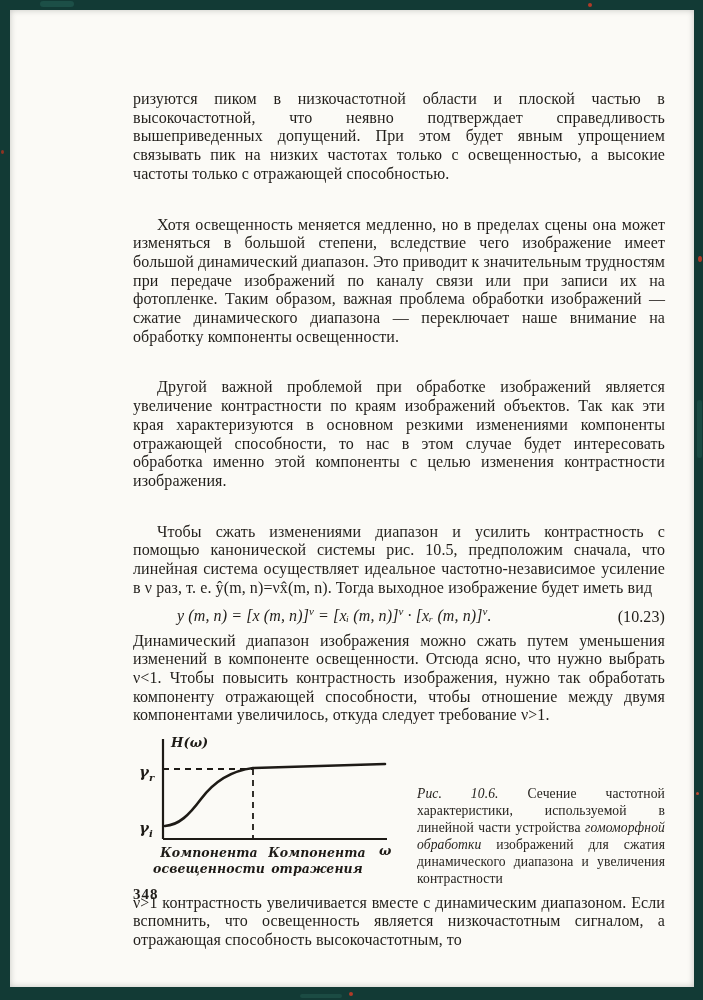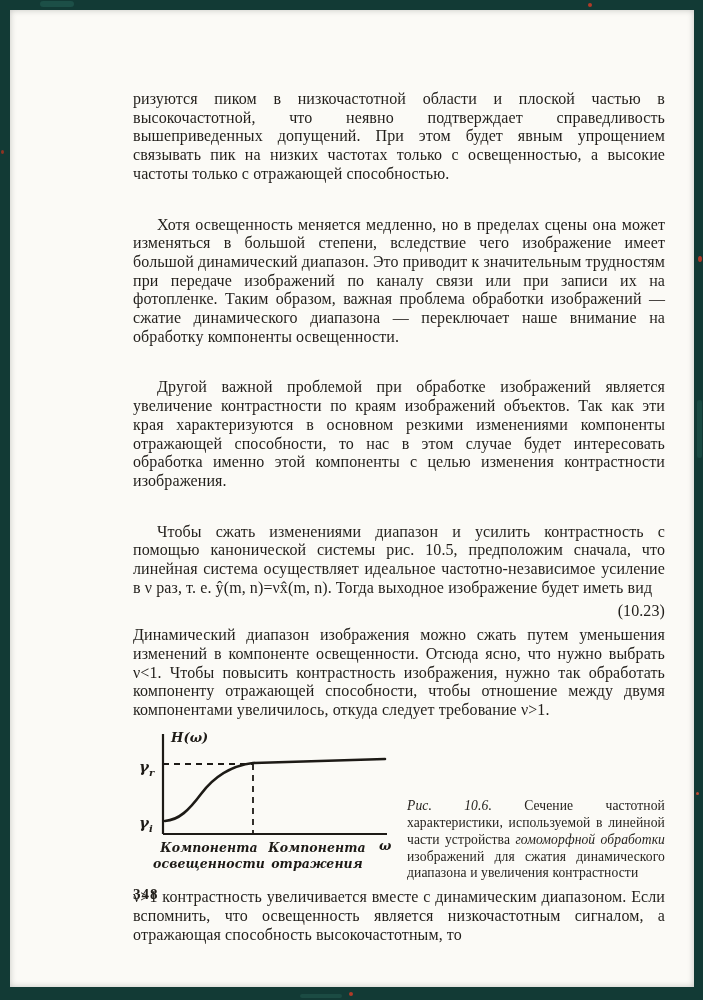--- a/index.html
+++ b/index.html
@@ -9,21 +9,21 @@
         box-shadow:inset 0 0 6px rgba(30,40,35,.25);}
   .text-block{position:absolute;left:123px;top:80px;width:532px;color:#211e1a;
         font-size:16px;line-height:18.7px;text-align:justify;letter-spacing:.1px;}
   .text-block p{margin:0;}
   .text-block p.ind{text-indent:24px;margin-top:32px;}
   .equation{display:flex;align-items:baseline;margin:5px 0 5px 44px;font-style:italic;}
   .equation .eq-number{margin-left:auto;font-style:normal;padding-left:28px;}
   .equation sup{font-size:11px;}
   .fig-row{display:flex;align-items:flex-end;margin-top:8px;}
   .fig-draw{width:268px;flex:0 0 268px;}
-  .fig-caption{width:258px;margin-left:6px;margin-top:46px;font-size:13.6px;
+  .fig-caption{width:258px;margin-left:16px;margin-top:46px;font-size:13.6px;
         line-height:16.9px;text-align:justify;color:#26231f;}
   .fig-caption .it{font-style:italic;}
   .pagenum{position:absolute;left:123px;top:876px;font-size:15px;font-weight:bold;
         letter-spacing:1px;color:#211e1a;}
   svg text{font-family:"DejaVu Serif","Liberation Serif",serif;font-style:italic;
         font-weight:bold;fill:#1d1a16;}
   
   .speck{position:absolute;border-radius:50%;}
   .s1{left:588px;top:3px;width:4px;height:4px;background:#b23a28;}
   .s2{left:698px;top:256px;width:4px;height:6px;background:#b23a28;}
@@ -40,20 +40,21 @@
 <div class="scan">
   <div class="page">
     <div class="text-block">
 
       <p>ризуются пиком в низкочастотной области и плоской частью в высокочастотной, что неявно подтверждает справедливость вышеприведенных допущений. При этом будет явным упрощением связывать пик на низких частотах только с освещенностью, а высокие частоты только с отражающей способностью.</p>
       <p class="ind">Хотя освещенность меняется медленно, но в пределах сцены она может изменяться в большой степени, вследствие чего изображение имеет большой динамический диапазон. Это приводит к значительным трудностям при передаче изображений по каналу связи или при записи их на фотопленке. Таким образом, важная проблема обработки изображений — сжатие динамического диапазона — переключает наше внимание на обработку компоненты освещенности.</p>
       <p class="ind">Другой важной проблемой при обработке изображений является увеличение контрастности по краям изображений объектов. Так как эти края характеризуются в основном резкими изменениями компоненты отражающей способности, то нас в этом случае будет интересовать обработка именно этой компоненты с целью изменения контрастности изображения.</p>
       <p class="ind">Чтобы сжать изменениями диапазон и усилить контрастность с помощью канонической системы рис. 10.5, предположим сначала, что линейная система осуществляет идеальное частотно-независимое усиление в ν раз, т. е. ŷ(m, n)=νx̂(m, n). Тогда выходное изображение будет иметь вид</p>
 
       <div class="equation">
+        <span class="eq-body"><span>y (m, n) = [x (m, n)]</span><sup>ν</sup><span> = [xᵢ (m, n)]</span><sup>ν</sup><span> · [xᵣ (m, n)]</span><sup>ν</sup><span>.</span></span>
         <span class="eq-number">(10.23)</span>
       </div>
 
       <p>Динамический диапазон изображения можно сжать путем уменьшения изменений в компоненте освещенности. Отсюда ясно, что нужно выбрать ν&lt;1. Чтобы повысить контрастность изображения, нужно так обработать компоненту отражающей способности, чтобы отношение между двумя компонентами увеличилось, откуда следует требование ν&gt;1.</p>
 
       <div class="fig-row">
         <div class="fig-draw">
           <svg width="268" height="150" viewBox="0 0 268 150">
 
             <line x1="30" y1="6" x2="30" y2="106" stroke="#1d1a16" stroke-width="2.2"></line>

